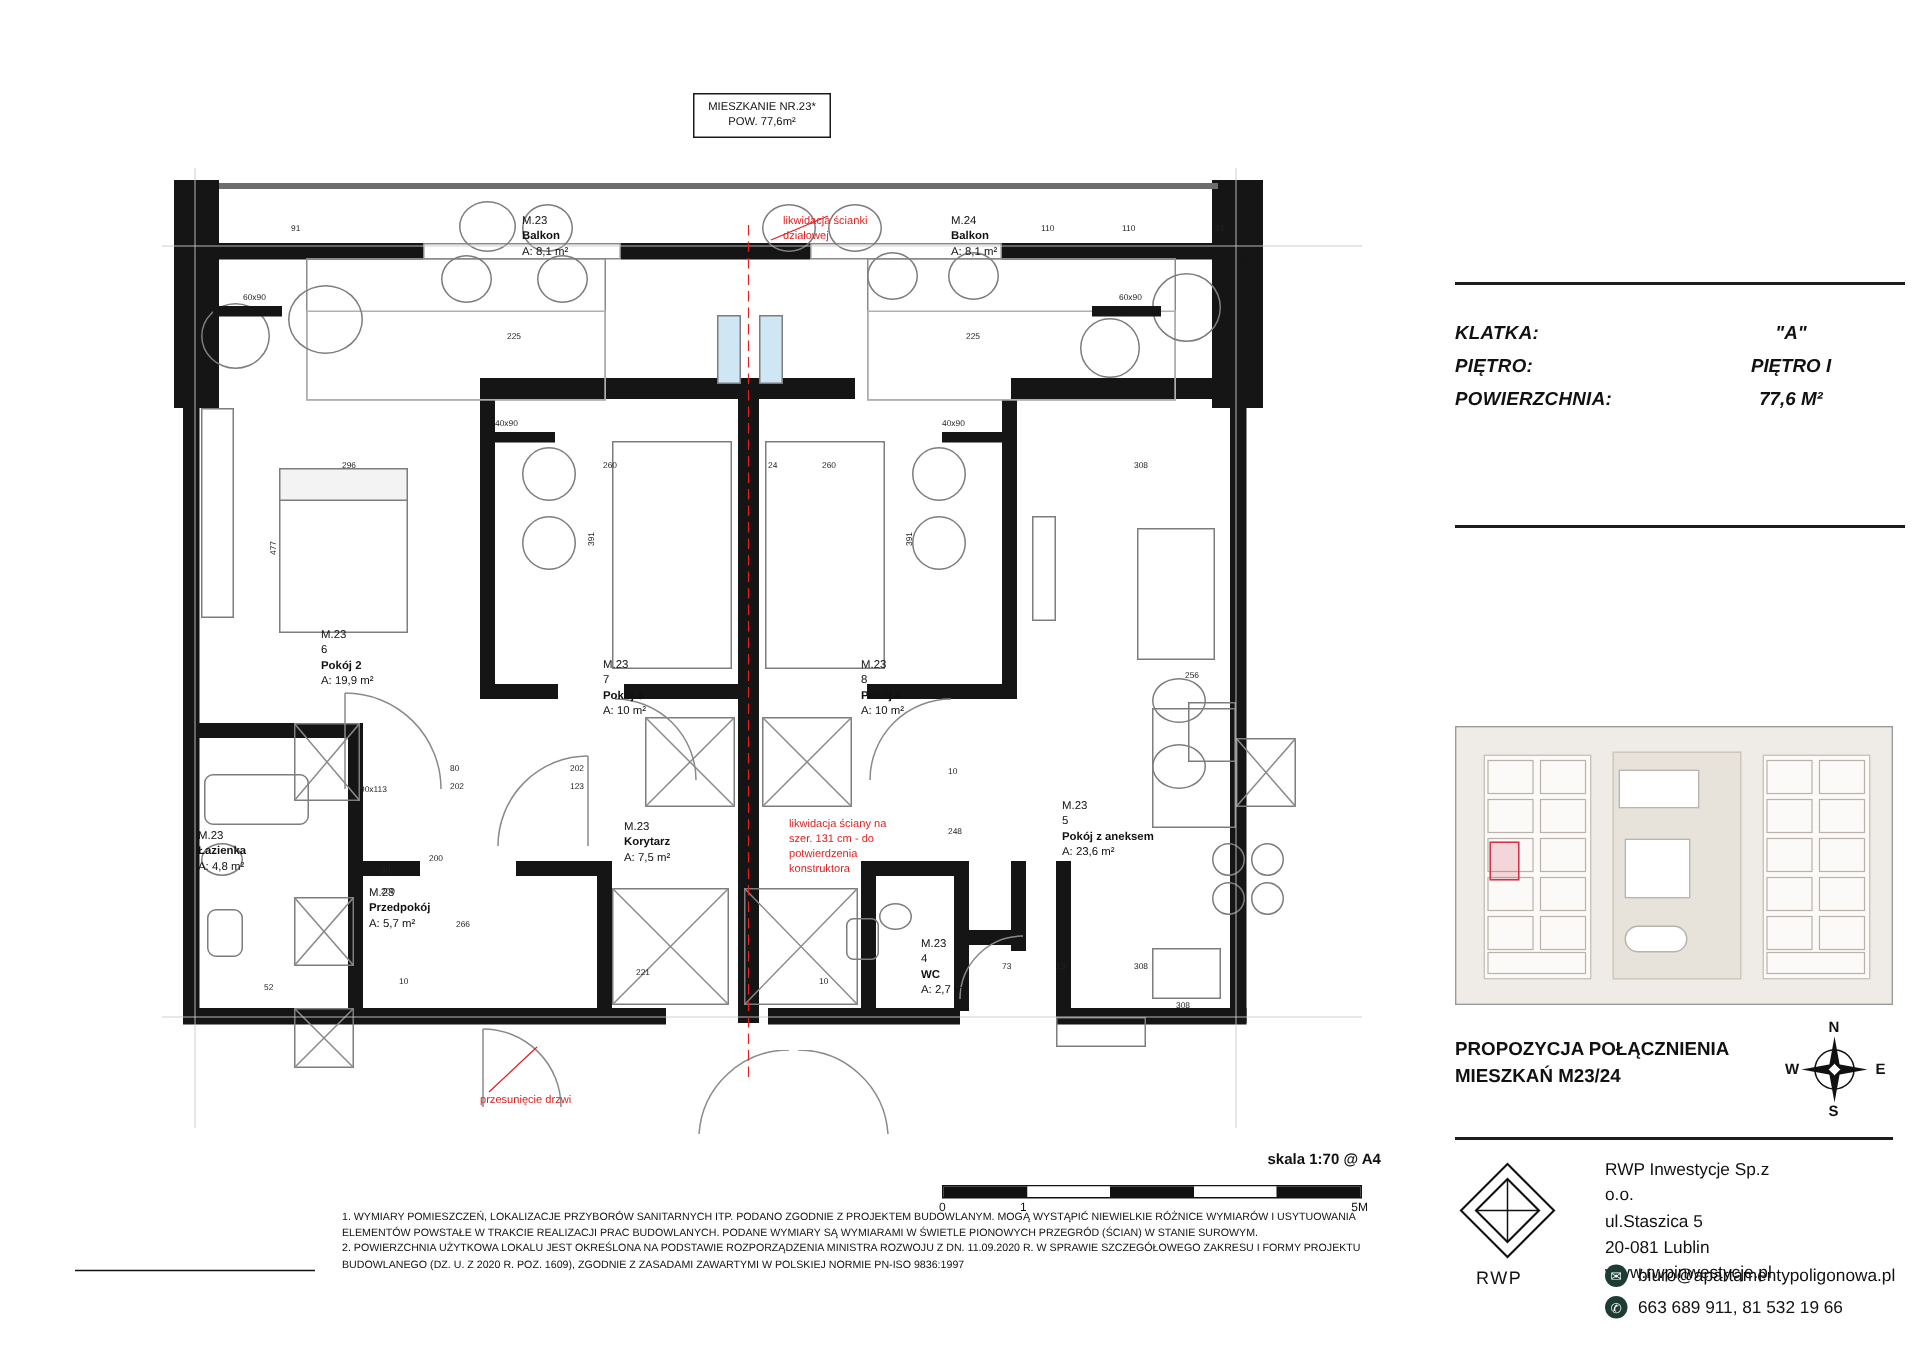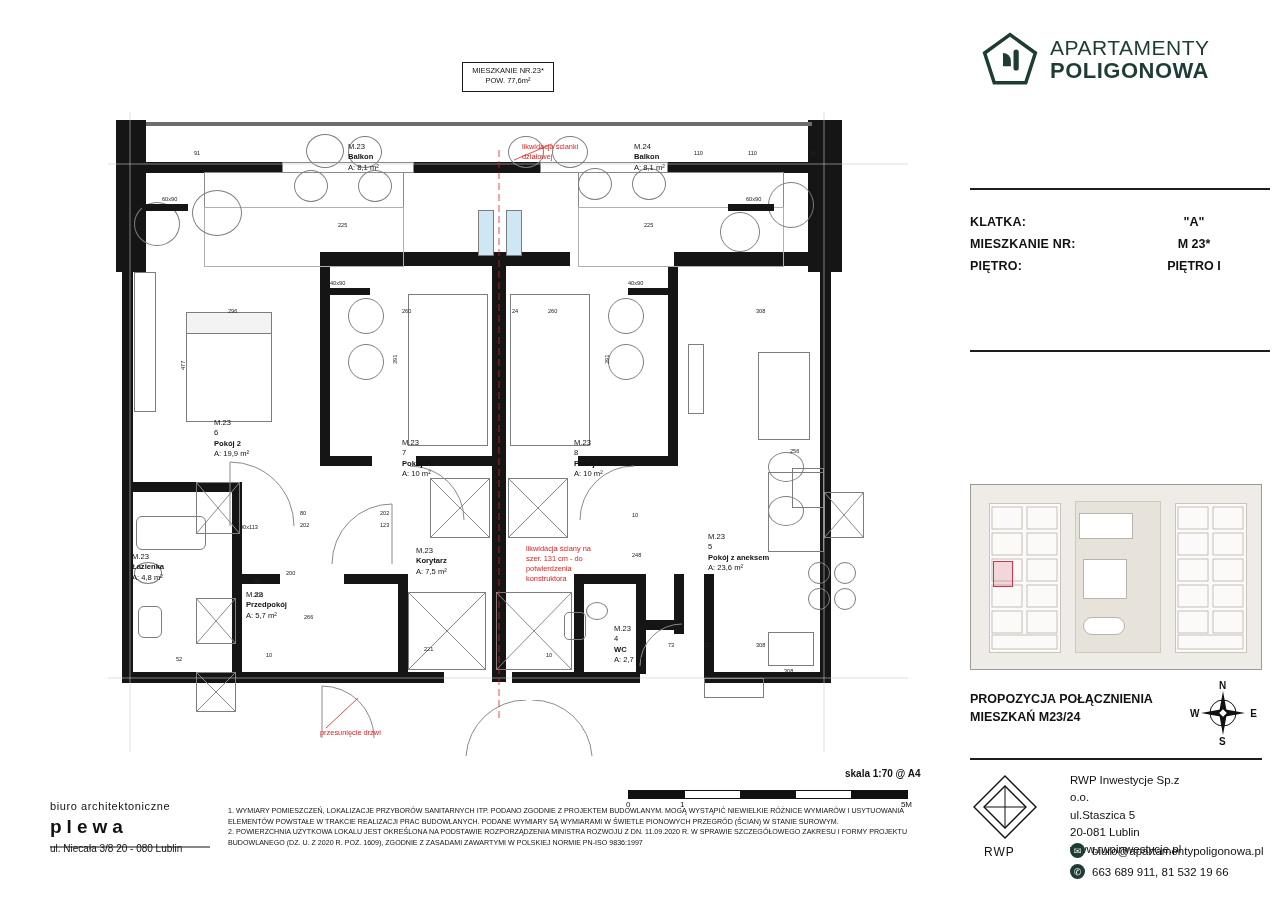--- a/index.html
+++ b/index.html
@@ -15,21 +15,21 @@
   .rightcol { position:absolute; left:962px; top:0; width:318px; height:905px; }
 
   .logo-wrap { position:absolute; left:20px; top:32px; display:flex; align-items:center; gap:12px; }
   .logo-mark { width:56px; height:56px; }
   .logo-text { line-height:1.05; }
   .logo-text .l1 { font-size:21px; letter-spacing:.5px; color:#1d3c34; font-weight:400;}
   .logo-text .l2 { font-size:22px; letter-spacing:.5px; color:#1d3c34; font-weight:700;}
 
   .hr { position:absolute; left:8px; right:10px; height:2px; background:#1d1d1d; }
 
-  .spec { position:absolute; left:8px; top:215px; width:300px; font-size:12.5px; }
+  .spec { position:absolute; left:8px; top:215px; width:300px; font-size:12.5px;font-style:italic; }
   .spec .row { display:flex; height:22px; align-items:baseline; }
   .spec .k { width:158px; font-weight:700; letter-spacing:.2px; }
   .spec .v { font-weight:700; }
   .spec .v.ctr { width:132px; text-align:center; }
 
   .keyplan { position:absolute; left:970px; top:484px; width:292px; height:186px;
              border:1px solid #9a9a9a; background:#f2f0ee; overflow:hidden; }
   .kp-bg { position:absolute; inset:0; background:#efece8; }
   .kp-block { position:absolute; background:#ffffff; border:1px solid #b9b4ad; }
   .kp-grid { position:absolute; border:1px solid #c9c4bc; background:#fbfaf8; }
@@ -402,63 +402,47 @@
         <div class="seg" style="background:#fff"></div>
         <div class="seg" style="background:#111"></div>
       </div>
       <div class="ticks">
         <span style="position:absolute;left:-2px;top:1px">0</span>
         <span style="position:absolute;left:52px;top:1px">1</span>
         <span style="position:absolute;right:-4px;top:1px">5M</span>
       </div>
     </div>
 
-    <div class="plewa">
-      <div class="p1">biuro    architektoniczne</div>
-      <div class="p2">plewa</div>
-      <div class="p3">ul. Niecała 3/8  20 - 080 Lublin</div>
-    </div>
     <svg style="position:absolute;left:50px;top:846px;width:160px;height:2px">
         <line x1="0" y1="1" x2="160" y2="1" stroke="#111"></line>
       </svg>
 
     <div class="notes">
       <div>1. WYMIARY POMIESZCZEŃ, LOKALIZACJE PRZYBORÓW SANITARNYCH ITP. PODANO ZGODNIE Z PROJEKTEM BUDOWLANYM. MOGĄ WYSTĄPIĆ NIEWIELKIE RÓŻNICE WYMIARÓW I USYTUOWANIA ELEMENTÓW POWSTAŁE W TRAKCIE REALIZACJI PRAC BUDOWLANYCH. PODANE WYMIARY SĄ WYMIARAMI W ŚWIETLE PIONOWYCH PRZEGRÓD (ŚCIAN) W STANIE SUROWYM.</div>
       <div>2. POWIERZCHNIA UŻYTKOWA LOKALU JEST OKREŚLONA NA PODSTAWIE ROZPORZĄDZENIA MINISTRA ROZWOJU Z DN. 11.09.2020 R. W SPRAWIE SZCZEGÓŁOWEGO ZAKRESU I FORMY PROJEKTU BUDOWLANEGO (DZ. U. Z 2020 R. POZ. 1609), ZGODNIE Z ZASADAMI ZAWARTYMI W POLSKIEJ NORMIE PN-ISO 9836:1997</div>
     </div>
   </div>
 
   <div class="rightcol">
 
-    <div class="logo-wrap">
-      <svg class="logo-mark" viewBox="0 0 64 64">
-        <path d="M32 3 L61 24 L50 58 L14 58 L3 24 Z" fill="none" stroke="#1d3c34" stroke-width="4"></path>
-        <path d="M24 24 a9 9 0 0 1 9 9 v6 h-9 z" fill="#1d3c34"></path>
-        <rect x="36" y="20" width="6" height="24" rx="3" fill="#1d3c34"></rect>
-      </svg>
-      <div class="logo-text">
-        <div class="l1">APARTAMENTY</div>
-        <div class="l2">POLIGONOWA</div>
-      </div>
-    </div>
 
     <div class="hr" style="top:188px;"></div>
 
     <div class="spec">
       <div class="row">
         <div class="k">KLATKA:</div>
         <div class="v ctr">"A"</div>
       </div>
       <div class="row">
-        <div class="k">MIESZKANIE NR:</div>
-        <div class="v ctr">M  23*</div>
-      </div>
-      <div class="row">
         <div class="k">PIĘTRO:</div>
         <div class="v ctr">PIĘTRO I</div>
+      </div>
+      <div class="row">
+        <div class="k">POWIERZCHNIA:</div>
+        <div class="v ctr">77,6 M²</div>
       </div>
     </div>
 
     <div class="hr" style="top:350px;"></div>
   </div>
 
   <div class="keyplan">
     <div class="kp-bg"></div>
     <div class="kp-court" style="left:104px;top:16px;width:86px;height:152px;"></div>
     <div class="kp-block" style="left:108px;top:28px;width:54px;height:26px;"></div>

